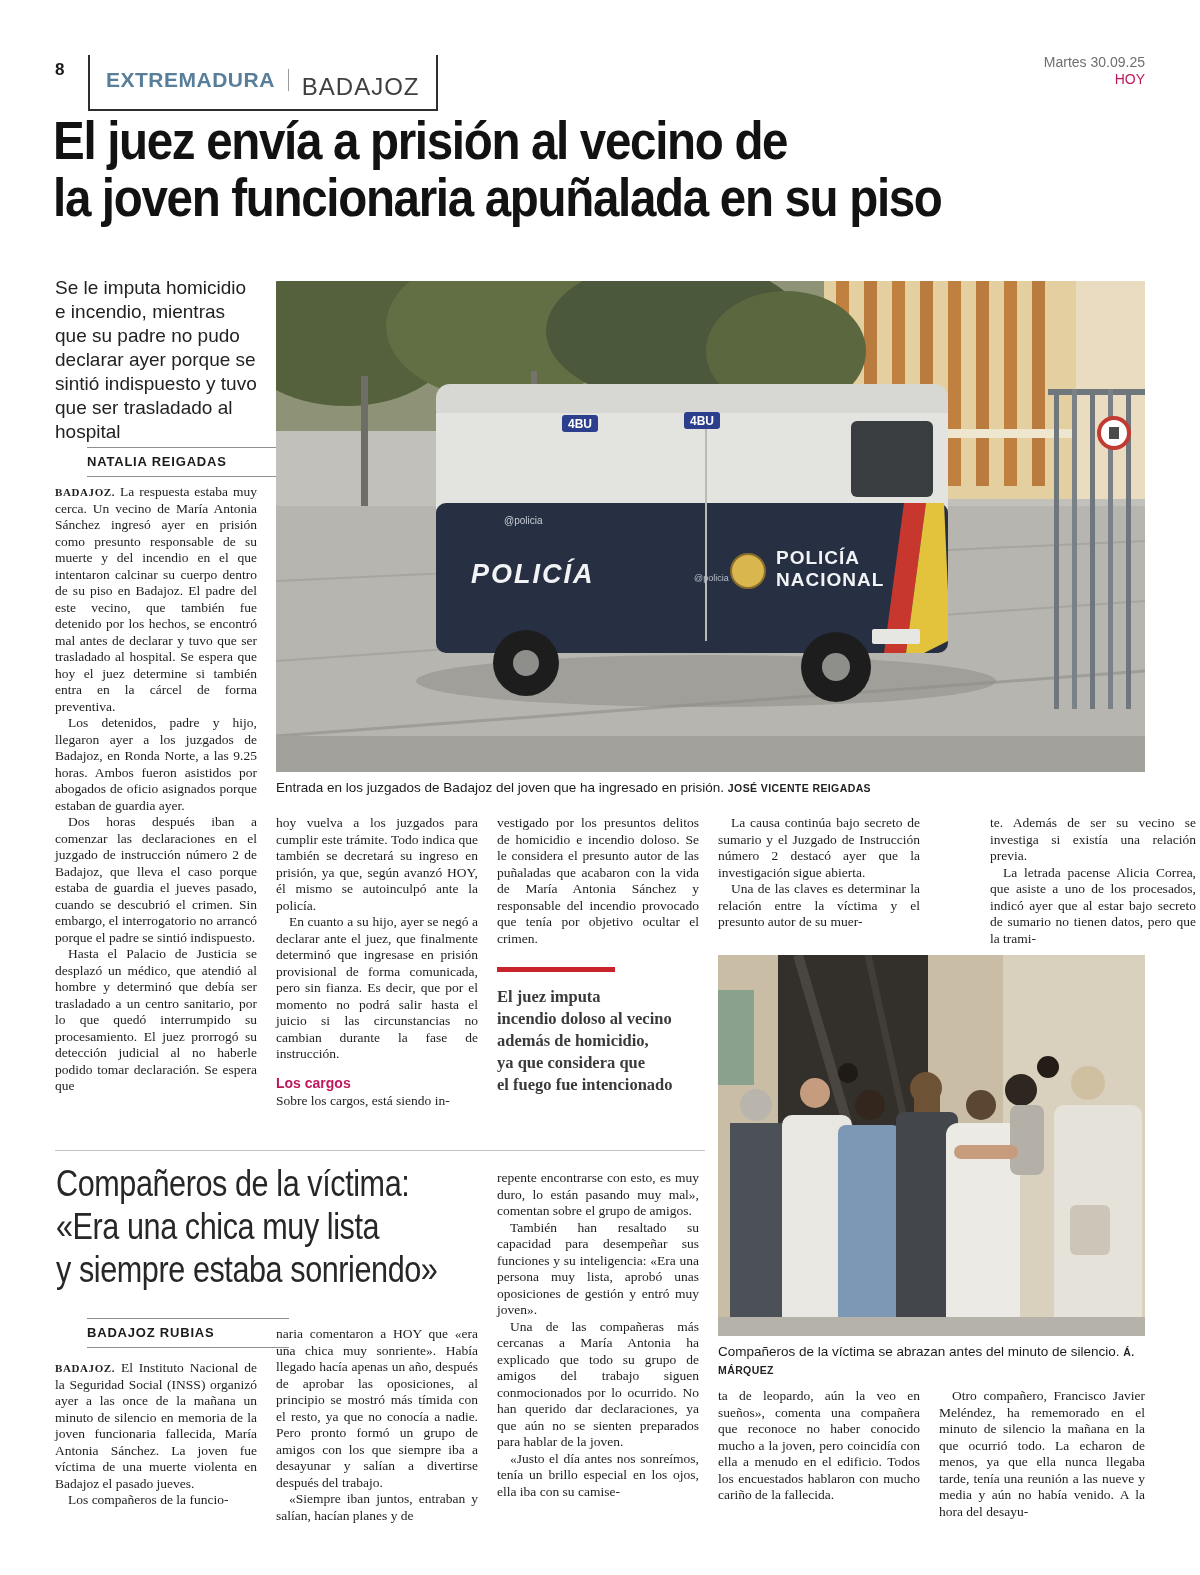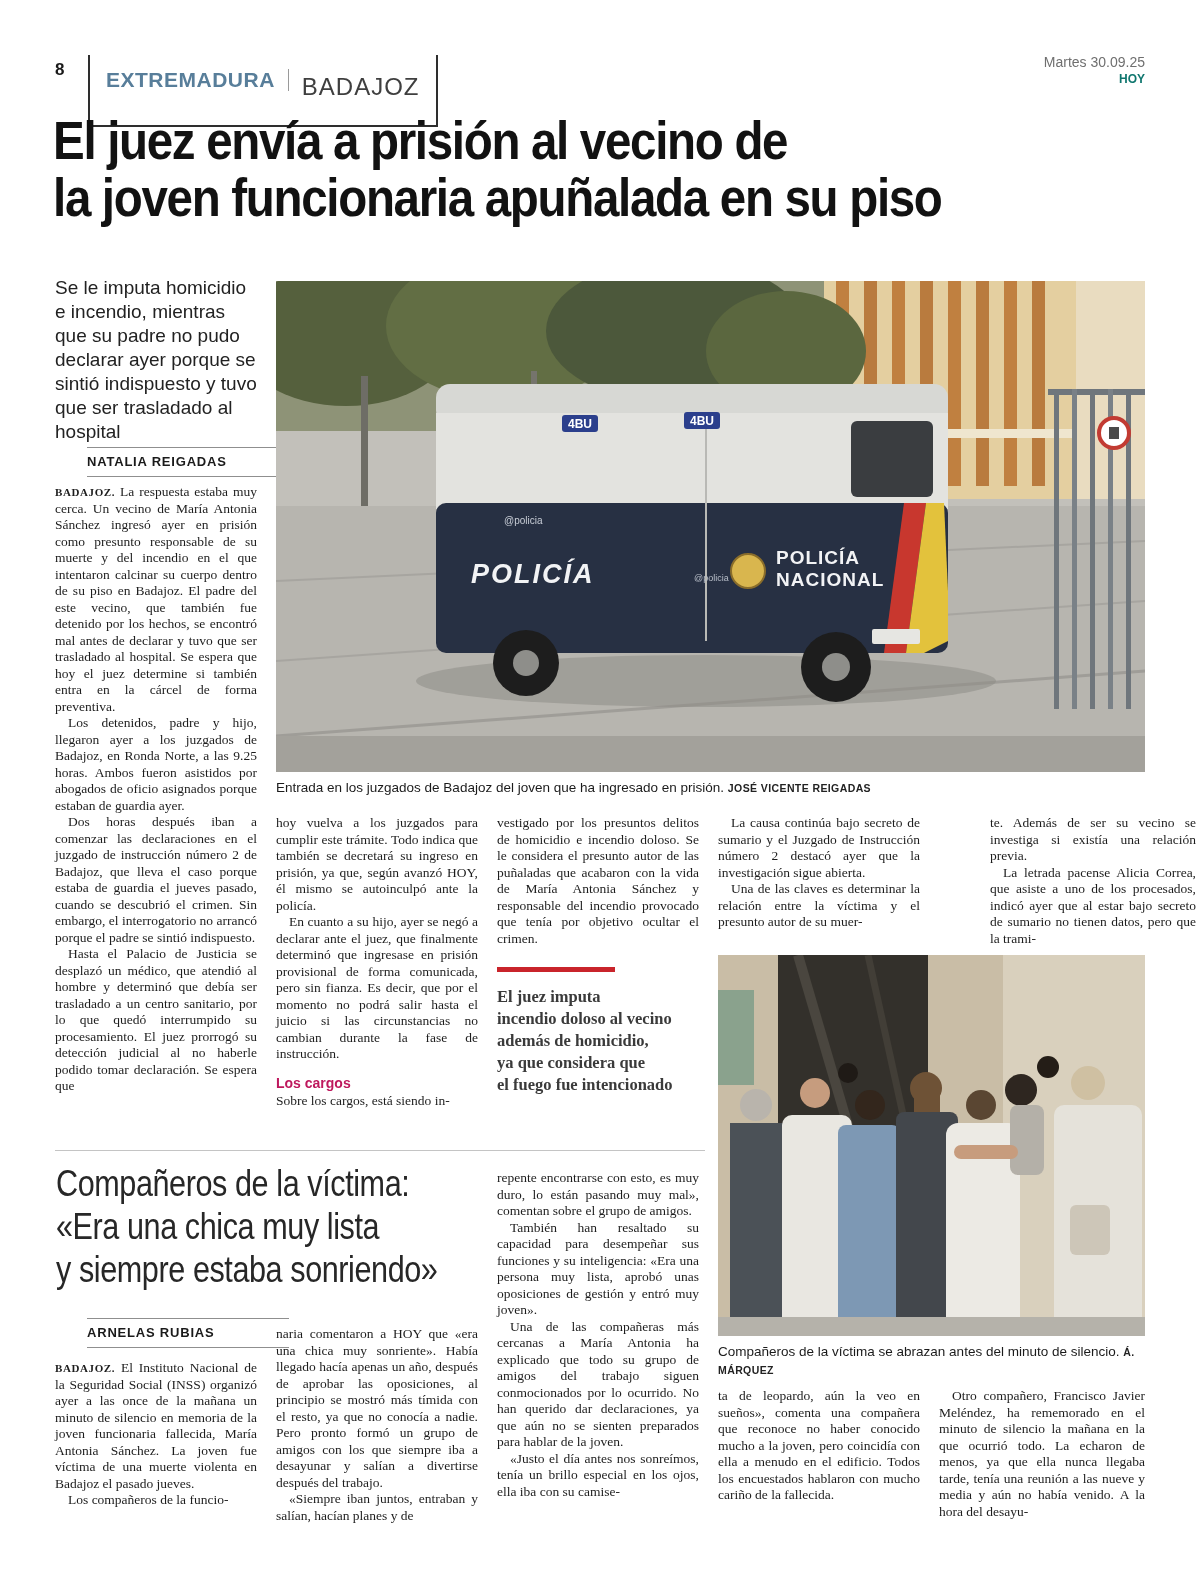--- a/index.html
+++ b/index.html
@@ -3,27 +3,27 @@
 <meta charset="utf-8">
 <style>
   html,body{margin:0;padding:0;background:#ffffff;}
   .page{position:relative;width:1200px;height:1575px;background:#fff;overflow:hidden;
         font-family:"Liberation Sans",sans-serif;color:#1d1d1d;}
 
   
   .pagenum{position:absolute;left:55px;top:60px;font-size:17px;font-weight:700;color:#1a1a1a;}
   .section-box{position:absolute;left:88px;top:55px;display:flex;align-items:center;
         border-left:2px solid #2e2e2e;border-right:2px solid #2e2e2e;border-bottom:2px solid #2e2e2e;
-        padding:4px 16px 24px 16px;}
+        padding:4px 16px 8px 16px;}
   .section{font-size:21px;font-weight:700;letter-spacing:.5px;color:#587e9a;}
   .secdiv{width:1px;height:22px;background:#9a9a9a;margin:0 13px;}
   .subsection{font-size:24px;font-weight:400;letter-spacing:1px;color:#3f3f3f;margin-top:14px;}
   .dateblock{position:absolute;right:55px;top:54px;text-align:right;line-height:17px;}
   .dateblock .date{font-size:14px;color:#6f6f6f;}
-  .dateblock .masthead{font-size:12px;font-weight:700;color:#0f766e;}
+  .dateblock .masthead{font-size:14px;font-weight:400;color:#be185d;}
 
   
   .headline1{position:absolute;left:53px;top:112px;width:1270px;
         font-size:54px;line-height:57px;font-weight:800;letter-spacing:-1.5px;color:#121212;
         white-space:pre-line;transform:scaleX(.88);transform-origin:left top;}
   .headline2{position:absolute;left:56px;top:1162px;width:640px;
         font-size:36px;line-height:43px;font-weight:500;letter-spacing:-.5px;color:#272727;
         white-space:pre-line;transform:scaleX(.85);transform-origin:left top;}
 
   
@@ -233,21 +233,21 @@
     <rect x="0" y="362" width="427" height="19" fill="#b5b2aa"></rect>
   </svg>
   <div class="caption caption2">
     <span>Compañeros de la víctima se abrazan antes del minuto de silencio.</span>
     <span class="credit">Á. MÁRQUEZ</span>
   </div>
 
   <div class="headline2">Compañeros de la víctima:
 «Era una chica muy lista
 y siempre estaba sonriendo»</div>
-  <div class="byline byline2">ARNELAS RUBIAS</div>
+  <div class="byline byline2">BADAJOZ RUBIAS</div>
 
   <div class="col a2c1">
     <p><span class="dateline">BADAJOZ.</span>
        <span>El Instituto Nacional de la Seguridad Social (INSS) organizó ayer a las once de la mañana un minuto de silencio en memoria de la joven funcionaria fallecida, María Antonia Sánchez. La joven fue víctima de una muerte violenta en Badajoz el pasado jueves.</span></p>
     <p class="ind">Los compañeros de la funcio-</p>
   </div>
 
   <div class="col a2c3">
     <p>repente encontrarse con esto, es muy duro, lo están pasando muy mal», comentan sobre el grupo de amigos.</p>
     <p class="ind">También han resaltado su capacidad para desempeñar sus funciones y su inteligencia: «Era una persona muy lista, aprobó unas oposiciones de gestión y entró muy joven».</p>

